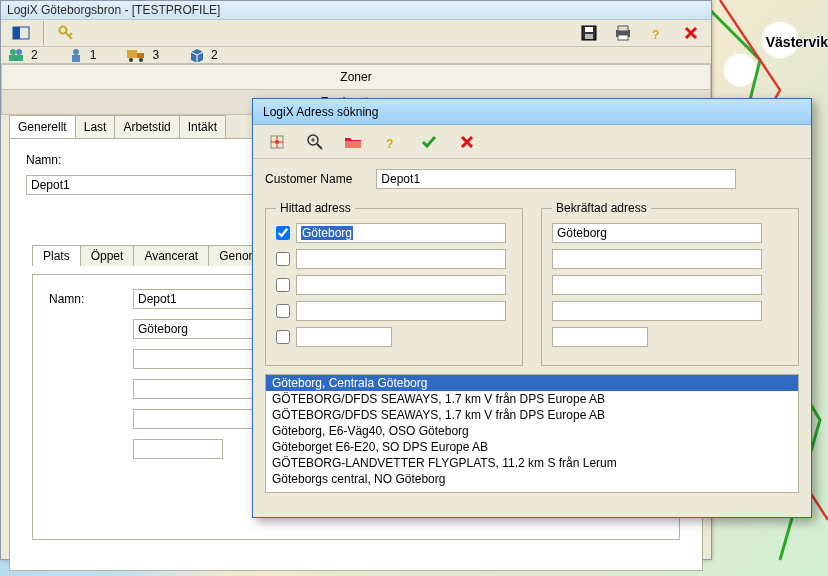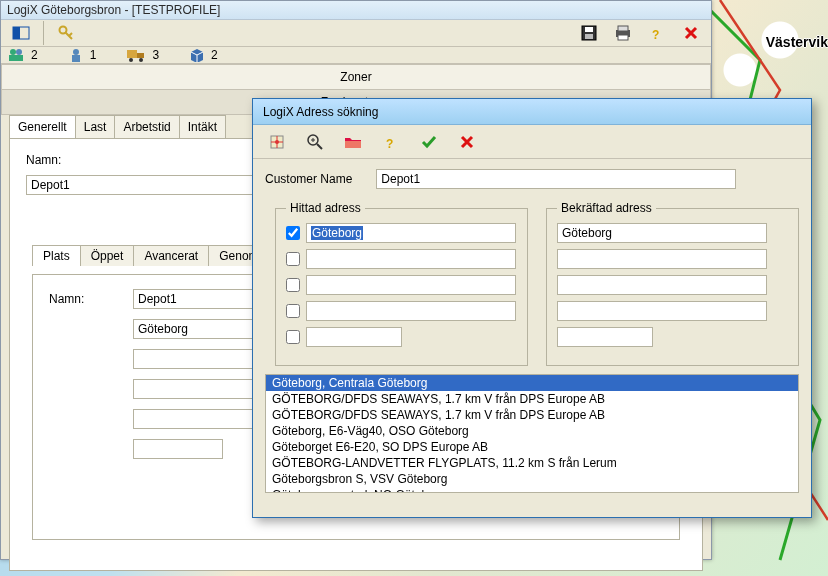--- a/index.html
+++ b/index.html
@@ -81,21 +81,21 @@
   }
   .dlg-title {
     height:26px; background:linear-gradient(#bfe2ff,#9dd0f2);
     border-bottom:1px solid #7fb3d9; display:flex; align-items:center; padding:0 10px;
     font-size:13px;
   }
   .dlg-toolbar { height:34px; display:flex; align-items:center; gap:10px; padding:0 10px; border-bottom:1px solid #c5c1b3; }
   .dlg-body { flex:1; padding:6px 12px 24px; overflow:hidden; display:flex; flex-direction:column;}
   .cust-row { display:flex; align-items:center; gap:24px; margin:4px 0 12px;}
   .cust-row input { width:360px; height:20px; border:1px solid #b5b29f; padding:1px 4px;}
-  .addr-columns { display:flex; gap:18px;margin-left:10px;}
+  .addr-columns { display:flex; gap:18px;}
   fieldset { border:1px solid #b5b29f; padding:8px 10px 12px; flex:1; }
   legend { padding:0 4px; }
   .addr-line { display:flex; align-items:center; gap:6px; margin-bottom:6px;}
   .addr-line input[type=text]{ height:20px; border:1px solid #b5b29f; padding:1px 4px;}
   .addr-line input[type=checkbox]{ width:14px; height:14px; }
   .hittad input[type=text]{ width:210px;}
   .hittad .short input[type=text]{ width:96px;}
   .bekr input[type=text]{ width:210px;}
   .bekr .short input[type=text]{ width:96px;}
 
@@ -352,17 +352,16 @@
       </fieldset>
     </div>
 
     <div class="results" id="results">
         <div class="item sel">Göteborg, Centrala Göteborg</div>
         <div class="item">GÖTEBORG/DFDS SEAWAYS, 1.7 km V från DPS Europe AB</div>
         <div class="item">GÖTEBORG/DFDS SEAWAYS, 1.7 km V från DPS Europe AB</div>
         <div class="item">Göteborg, E6-Väg40, OSO Göteborg</div>
         <div class="item">Göteborget E6-E20, SO DPS Europe AB</div>
         <div class="item">GÖTEBORG-LANDVETTER FLYGPLATS, 11.2 km S från Lerum</div>
-        <div class="item">Göteborgsbron S, VSV Göteborg</div>
         <div class="item">Göteborgs central, NO Göteborg</div>
       </div>
   </div>
 </div>
 
 </body></html>

